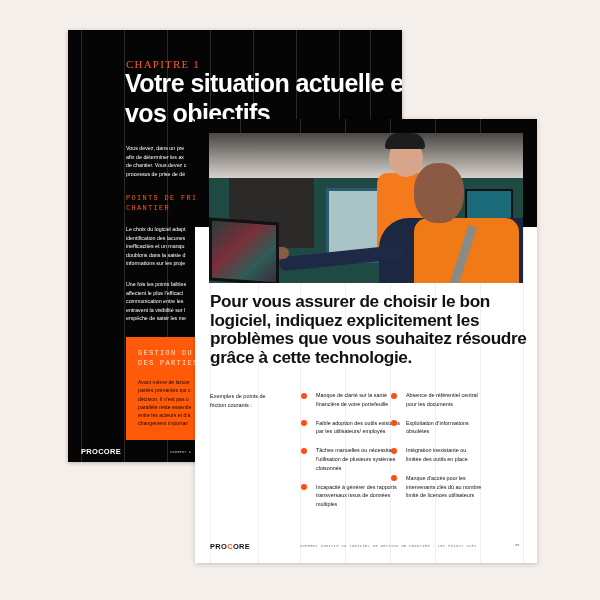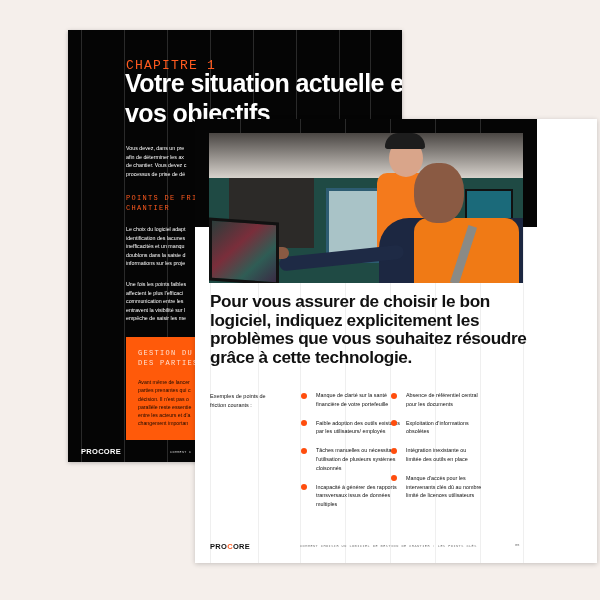--- a/index.html
+++ b/index.html
@@ -13,21 +13,21 @@
 
     
     .back-page {
       left: 68px; top: 30px; width: 334px; height: 432px;
       background: #050505;
       box-shadow: 0 1px 4px rgba(0,0,0,0.25);
     }
     .vline { position: absolute; top: 0; bottom: 0; width: 1px; background: #2a2a2a; }
     .back-page .chapter {
       position: absolute; left: 58px; top: 28px;
-      font-family: Liberation Mono, monospace; font-size: 13px;
+      font-family: Liberation Serif, serif; font-size: 11px;
       letter-spacing: 1.2px; color: #ff5a1f;
     }
     .back-page .title {
       position: absolute; left: 57px; top: 38px; width: 290px;
       color: #fff; font-weight: bold; font-size: 25px; line-height: 30px;
       letter-spacing: -0.6px;
     }
     .back-page .body-text {
       position: absolute; left: 58px; width: 80px;
       color: #fff; font-size: 5.3px; line-height: 8.6px;
@@ -57,21 +57,21 @@
       color: #fff; font-weight: bold; font-size: 7.5px; letter-spacing: 0.3px;
     }
     .back-page .footer-text {
       position: absolute; left: 102px; top: 420px;
       font-family: "Liberation Mono", monospace; font-size: 3.3px;
       color: #cfcfcf; letter-spacing: 0.4px; white-space: nowrap;
     }
 
     
     .front-page {
-      left: 195px; top: 119px; width: 402px; height: 444px;
+      left: 195px; top: 119px; width: 342px; height: 444px;
       background: #ffffff;
       box-shadow: 0 1px 5px rgba(0,0,0,0.2);
     }
     .front-page .vline { background: #efefef; }
     .front-header {
       position: absolute; left: 0; top: 0; width: 342px; height: 108px;
       background: #050505;
     }
     .front-header .vline { background: #2a2a2a; }
     .photo {

